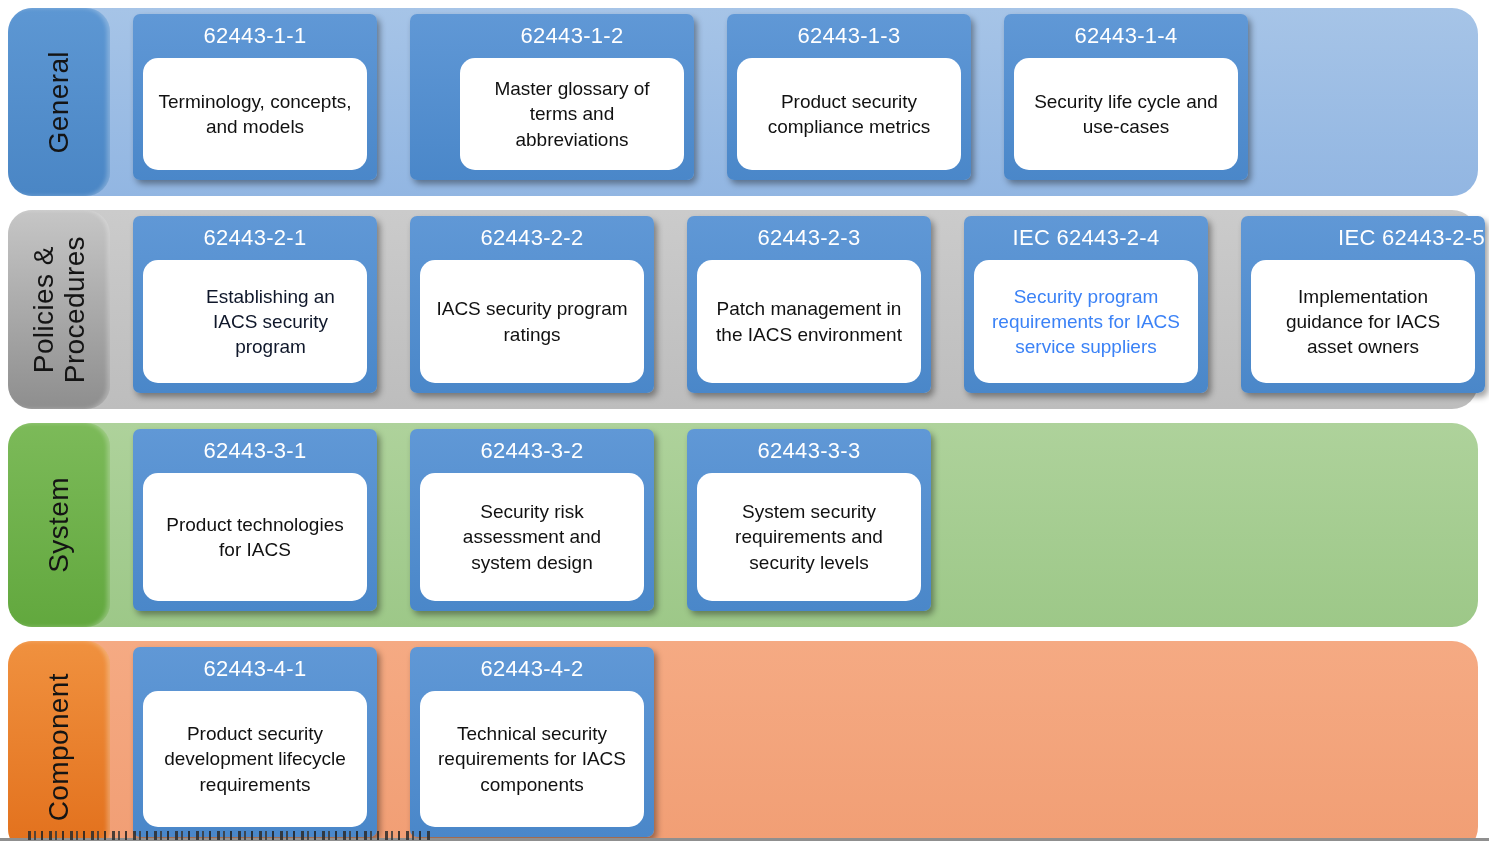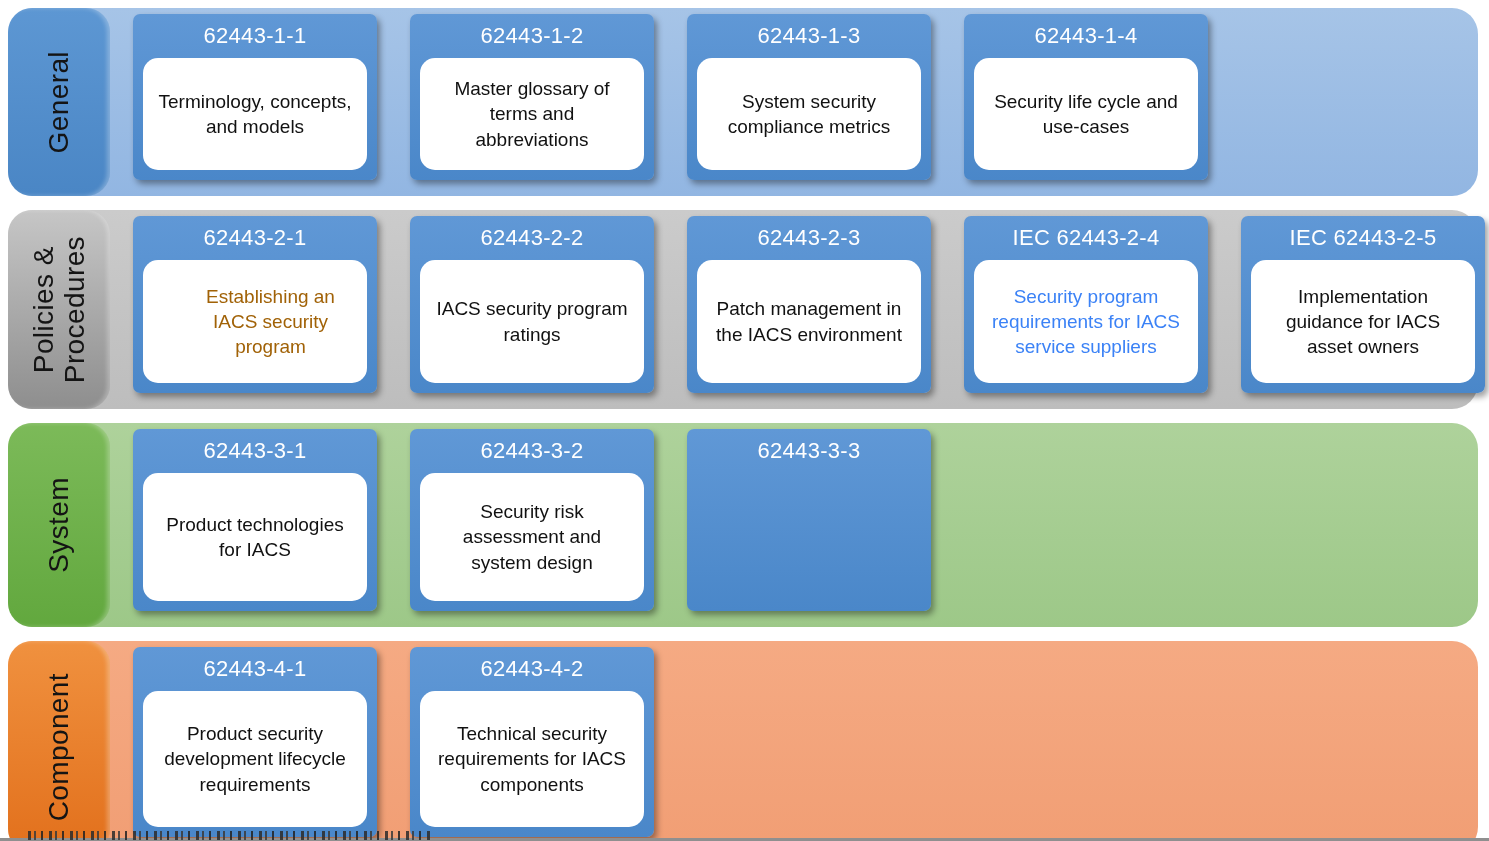--- a/index.html
+++ b/index.html
@@ -72,77 +72,78 @@
   <div id="rows-root">
       <section class="band band-0" style="background: linear-gradient(rgb(166, 196, 231), rgb(146, 182, 226));">
     <div class="band-label" style="background: linear-gradient(rgb(93, 151, 211), rgb(74, 134, 197));">
       <span class="band-label-text">General</span>
     </div>
     <div class="cards">
           <div class="card" style="background: linear-gradient(rgb(96, 152, 214), rgb(74, 135, 201));">
     <div class="card-header" style="color: rgb(255, 255, 255);">62443-1-1</div>
     <div class="card-body" style="background: rgb(255, 255, 255); color: rgb(17, 17, 17);">Terminology, concepts, and models</div>
   </div>
-          <div class="card" style="background: linear-gradient(rgb(96, 152, 214), rgb(74, 135, 201));">
+          <div class="card" style="background: linear-gradient(rgb(96, 152, 214), rgb(74, 135, 201)); padding-left: 40px;">
     <div class="card-header" style="color: rgb(255, 255, 255);">62443-1-2</div>
     <div class="card-body" style="background: rgb(255, 255, 255); color: rgb(17, 17, 17);">Master glossary of terms and abbreviations</div>
   </div>
           <div class="card" style="background: linear-gradient(rgb(96, 152, 214), rgb(74, 135, 201));">
     <div class="card-header" style="color: rgb(255, 255, 255);">62443-1-3</div>
-    <div class="card-body" style="background: rgb(255, 255, 255); color: rgb(17, 17, 17);">System security compliance metrics</div>
+    <div class="card-body" style="background: rgb(255, 255, 255); color: rgb(17, 17, 17);">Product security compliance metrics</div>
   </div>
           <div class="card" style="background: linear-gradient(rgb(96, 152, 214), rgb(74, 135, 201));">
     <div class="card-header" style="color: rgb(255, 255, 255);">62443-1-4</div>
     <div class="card-body" style="background: rgb(255, 255, 255); color: rgb(17, 17, 17);">Security life cycle and use-cases</div>
   </div>
         </div>
   </section>
       <section class="band band-1" style="background: linear-gradient(rgb(203, 203, 203), rgb(189, 189, 189));">
     <div class="band-label" style="background: linear-gradient(rgb(198, 198, 198), rgb(142, 142, 142));">
       <span class="band-label-text">Policies &amp;
 Procedures</span>
     </div>
     <div class="cards">
           <div class="card" style="background: linear-gradient(rgb(96, 152, 214), rgb(74, 135, 201));">
     <div class="card-header" style="color: rgb(255, 255, 255);">62443-2-1</div>
-    <div class="card-body" style="background: rgb(255, 255, 255); color: #a16207; padding-left: 43px;">Establishing an IACS security program</div>
+    <div class="card-body" style="background: rgb(255, 255, 255); color: #0f172a; padding-left: 43px;">Establishing an IACS security program</div>
   </div>
           <div class="card" style="background: linear-gradient(rgb(96, 152, 214), rgb(74, 135, 201));">
     <div class="card-header" style="color: rgb(255, 255, 255);">62443-2-2</div>
     <div class="card-body" style="background: rgb(255, 255, 255); color: rgb(17, 17, 17);">IACS security program ratings</div>
   </div>
           <div class="card" style="background: linear-gradient(rgb(96, 152, 214), rgb(74, 135, 201));">
     <div class="card-header" style="color: rgb(255, 255, 255);">62443-2-3</div>
     <div class="card-body" style="background: rgb(255, 255, 255); color: rgb(17, 17, 17);">Patch management in the IACS environment</div>
   </div>
           <div class="card" style="background: linear-gradient(rgb(96, 152, 214), rgb(74, 135, 201));">
     <div class="card-header" style="color: rgb(255, 255, 255);">IEC 62443-2-4</div>
     <div class="card-body" style="background: rgb(255, 255, 255); color: #3b82f6;">Security program requirements for IACS service suppliers</div>
   </div>
-          <div class="card" style="background: linear-gradient(rgb(96, 152, 214), rgb(74, 135, 201));">
+          <div class="card" style="background: linear-gradient(rgb(96, 152, 214), rgb(74, 135, 201)); align-items: flex-end;">
     <div class="card-header" style="color: rgb(255, 255, 255);">IEC 62443-2-5</div>
     <div class="card-body" style="background: rgb(255, 255, 255); color: rgb(17, 17, 17);">Implementation guidance for IACS asset owners</div>
   </div>
         </div>
   </section>
       <section class="band band-2" style="background: linear-gradient(rgb(174, 210, 155), rgb(157, 200, 136));">
     <div class="band-label" style="background: linear-gradient(rgb(124, 186, 89), rgb(98, 168, 62));">
       <span class="band-label-text">System</span>
     </div>
     <div class="cards">
           <div class="card" style="background: linear-gradient(rgb(96, 152, 214), rgb(74, 135, 201));">
     <div class="card-header" style="color: rgb(255, 255, 255);">62443-3-1</div>
     <div class="card-body" style="background: rgb(255, 255, 255); color: rgb(17, 17, 17);">Product technologies for IACS</div>
   </div>
           <div class="card" style="background: linear-gradient(rgb(96, 152, 214), rgb(74, 135, 201));">
     <div class="card-header" style="color: rgb(255, 255, 255);">62443-3-2</div>
     <div class="card-body" style="background: rgb(255, 255, 255); color: rgb(17, 17, 17);">Security risk assessment and system design</div>
   </div>
           <div class="card" style="background: linear-gradient(rgb(96, 152, 214), rgb(74, 135, 201));">
     <div class="card-header" style="color: rgb(255, 255, 255);">62443-3-3</div>
+    <div class="card-body" style="background: rgb(255, 255, 255); color: rgb(17, 17, 17);">System security requirements and security levels</div>
   </div>
         </div>
   </section>
       <section class="band band-3" style="background: linear-gradient(rgb(245, 170, 131), rgb(241, 158, 116));">
     <div class="band-label" style="background: linear-gradient(rgb(240, 145, 63), rgb(226, 112, 28));">
       <span class="band-label-text">Component</span>
     </div>
     <div class="cards">
           <div class="card" style="background: linear-gradient(rgb(96, 152, 214), rgb(74, 135, 201));">
     <div class="card-header" style="color: rgb(255, 255, 255);">62443-4-1</div>

